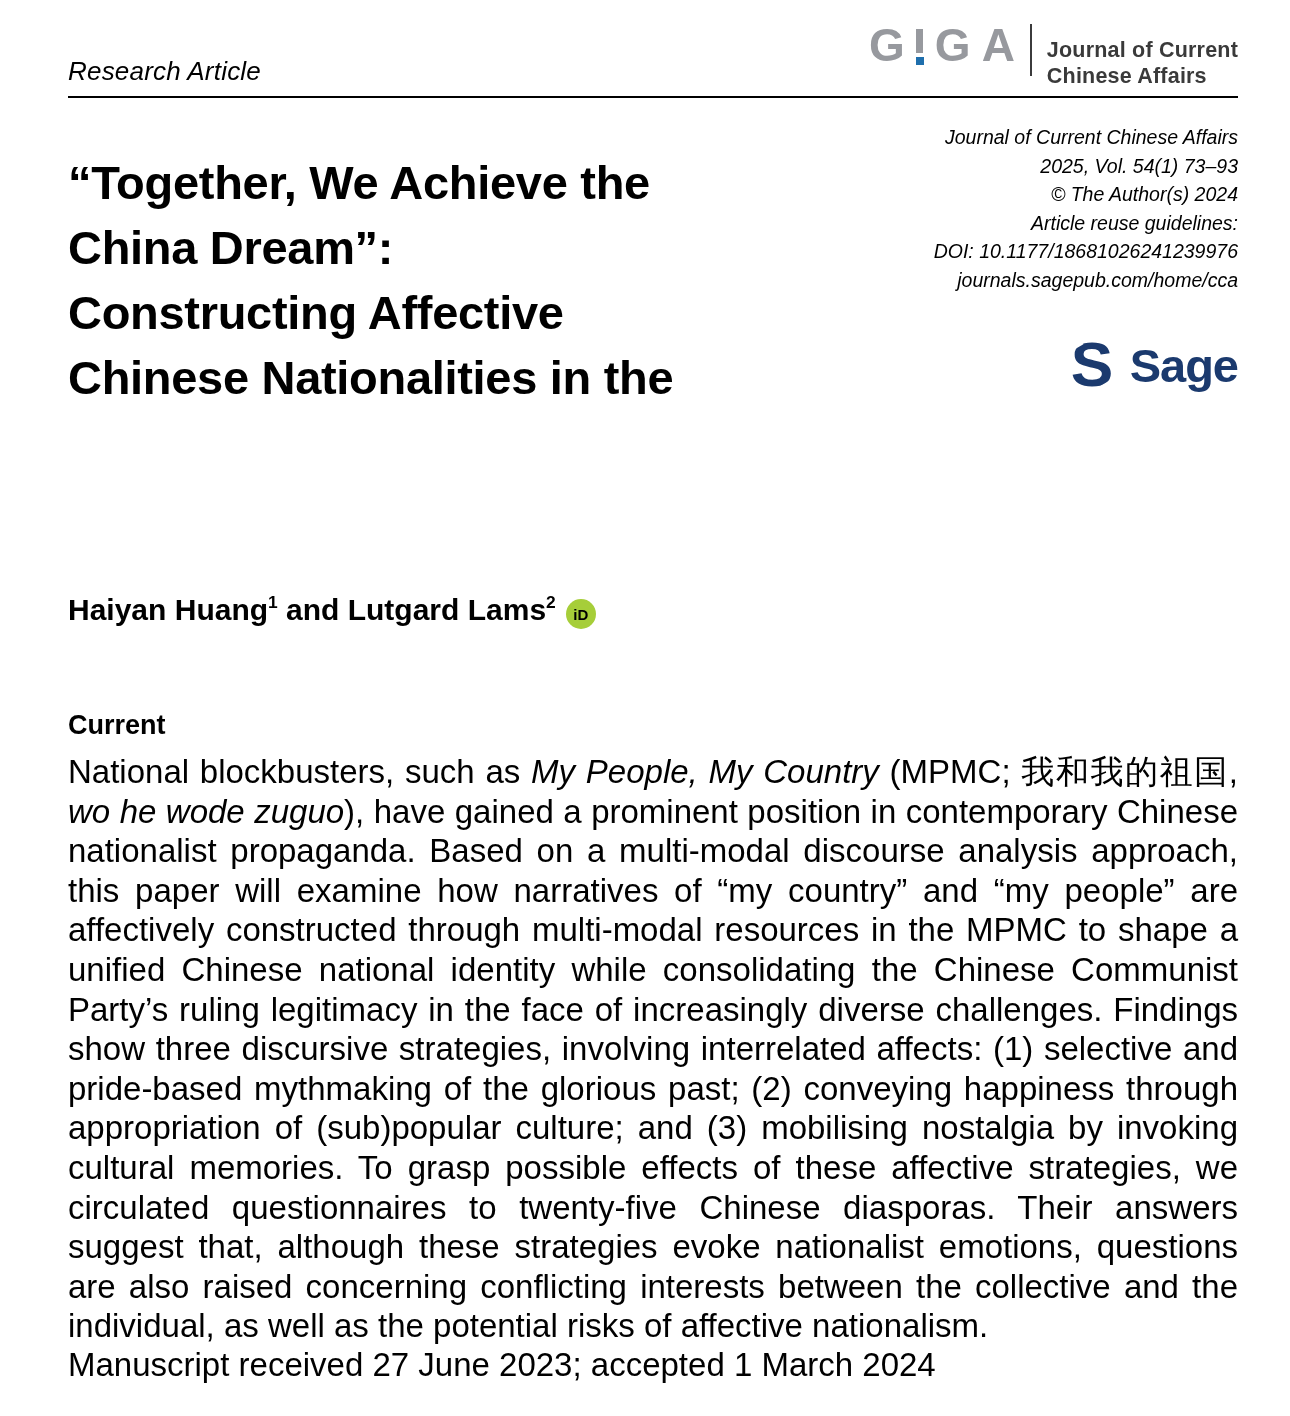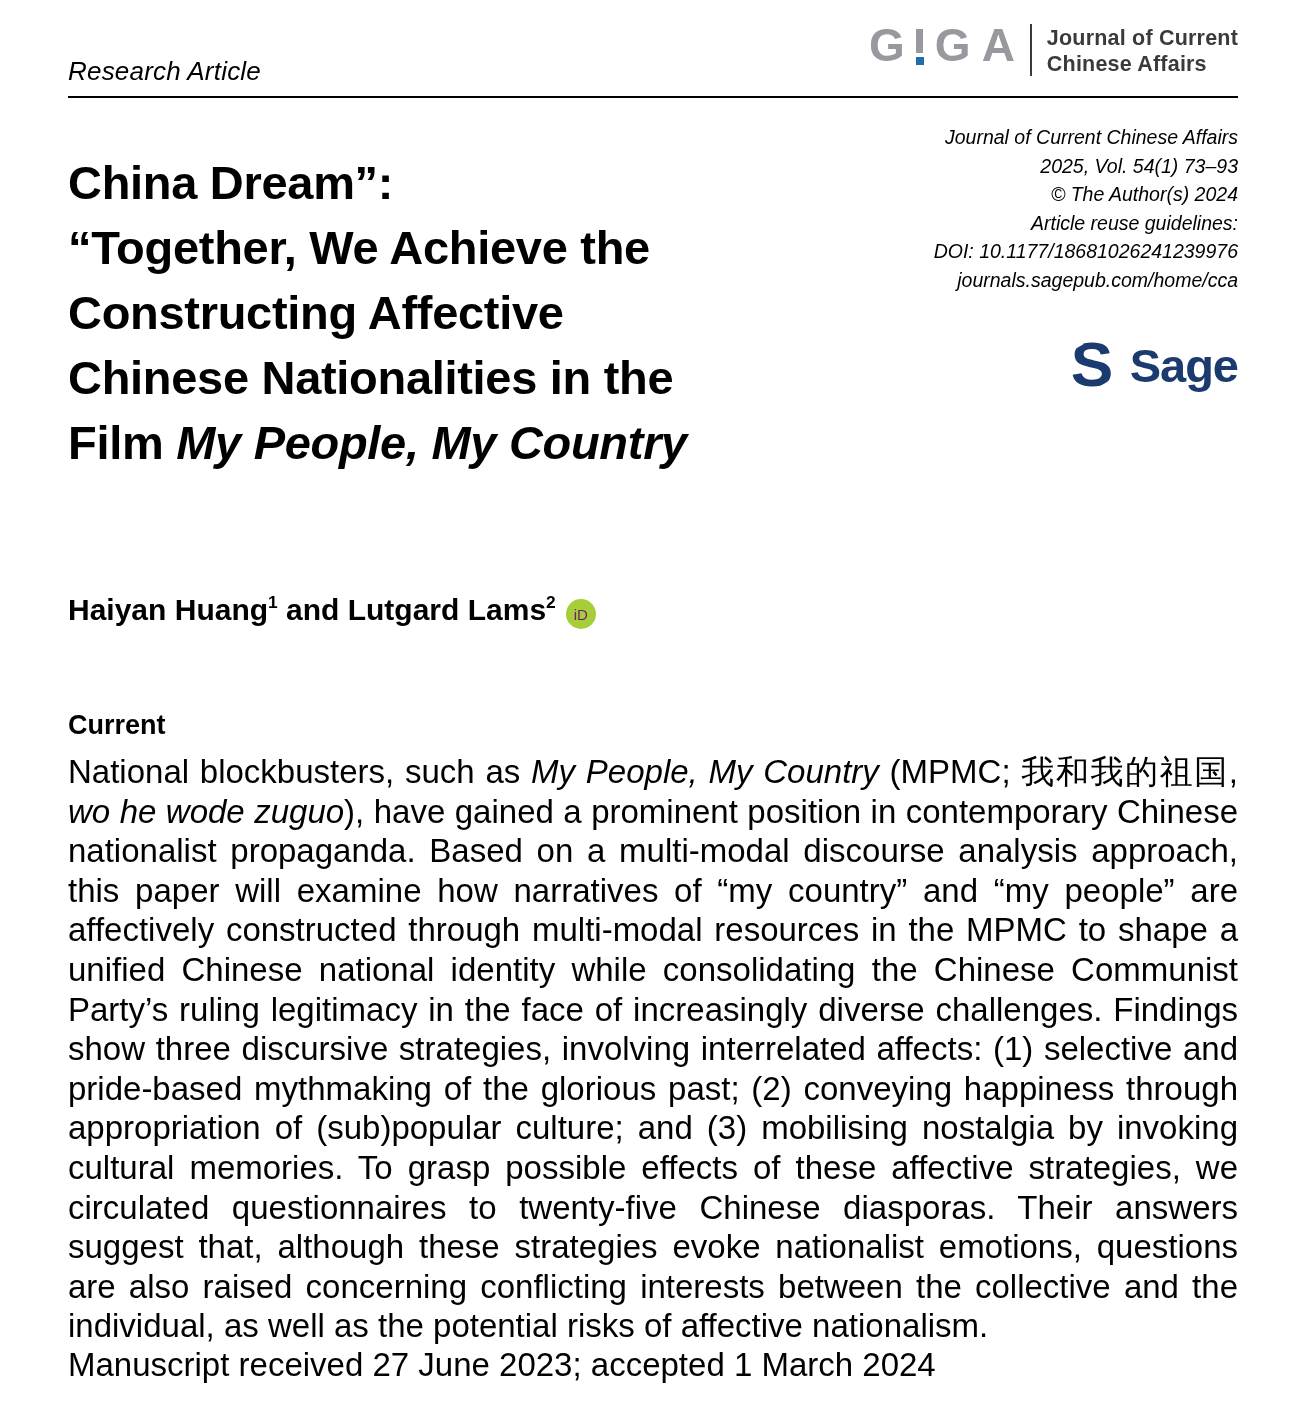--- a/index.html
+++ b/index.html
@@ -19,42 +19,42 @@
   
   .giga{position:absolute;top:22px;right:52px;display:flex;align-items:flex-start;}
   .giga-letters{display:flex;align-items:flex-start;gap:11px;
                 font-size:46px;line-height:46px;font-weight:700;color:var(--giga-gray);
                 letter-spacing:0;}
   .giga-i{display:flex;flex-direction:column;align-items:center;margin-top:7px;}
   .giga-i-bar{width:7px;height:24px;background:var(--giga-gray);}
   .giga-i-dot{width:8px;height:8px;background:var(--giga-blue);margin-top:4px;}
   .giga-divider{width:2px;height:52px;background:#3B3B3C;margin:2px 15px 0 15px;}
   .giga-journal{display:flex;flex-direction:column;font-size:21.5px;line-height:26px;
-                font-weight:700;color:var(--giga-text);margin-top:3px;letter-spacing:.2px;}
+                font-weight:700;color:var(--giga-text);margin-top:15px;letter-spacing:.2px;}
 
   
   .meta{position:absolute;top:123px;right:52px;text-align:right;
         font-size:19.5px;line-height:28.6px;font-style:italic;}
   .meta-link{cursor:pointer;}
 
   
   .sage{position:absolute;top:336px;right:52px;display:flex;align-items:center;gap:9px;}
   .sage-word{font-size:47px;font-weight:700;color:var(--sage-navy);letter-spacing:-1px;
              line-height:60px;}
 
   
   .title{position:absolute;left:68px;top:150px;width:840px;
          font-size:47px;font-weight:700;line-height:65px;letter-spacing:-.3px;}
   .title .tline{white-space:nowrap;}
 
   
   .authors{position:absolute;left:68px;top:563px;font-size:30px;font-weight:700;}
   .orcid{display:inline-flex;width:30px;height:30px;border-radius:50%;
-         background:var(--orcid-green);color:#701a75;align-items:center;justify-content:center;
-         font-size:15px;font-weight:400;margin-left:10px;letter-spacing:0;margin-top:36px;}
+         background:var(--orcid-green);color:#000000;align-items:center;justify-content:center;
+         font-size:15px;font-weight:700;margin-left:10px;letter-spacing:0;margin-top:36px;}
 
   
   .abstract-heading{position:absolute;left:68px;top:710px;font-size:27px;font-weight:700;}
   .abstract-body{position:absolute;left:68px;top:752px;width:1170px;
                  font-size:33px;line-height:39.6px;text-align:justify;}
   .it{font-style:italic;}
   .sup{font-size:58%;position:relative;top:-.65em;}
 
   .manuscript{position:absolute;left:68px;top:1346px;font-size:33px;}
 </style>
@@ -78,25 +78,24 @@
     <span class="giga-divider"></span>
     <div class="giga-journal">
       <span>Journal of Current</span>
       <span>Chinese Affairs</span>
     </div>
   </div>
 
   <div class="header-rule"></div>
 
   <h1 class="title">
+      <div class="tline"><span>“Together, We Achieve the</span></div>
       <div class="tline"><span>China Dream”:</span></div>
-      <div class="tline"><span>“Together, We Achieve the</span></div>
       <div class="tline"><span>Constructing Affective</span></div>
       <div class="tline"><span>Chinese Nationalities in the</span></div>
-      <div class="tline"><span>Film </span><span class="it">My People, My Country</span></div>
     </h1>
 
   <div class="meta">
     <div>Journal of Current Chinese Affairs</div>
     <div>2025, Vol. 54(1) 73–93</div>
     <div>© The Author(s) 2024</div>
     <div>Article reuse guidelines:</div>
     <div>DOI: 10.1177/18681026241239976</div>
     <div class="meta-link">journals.sagepub.com/home/cca</div>
   </div>

